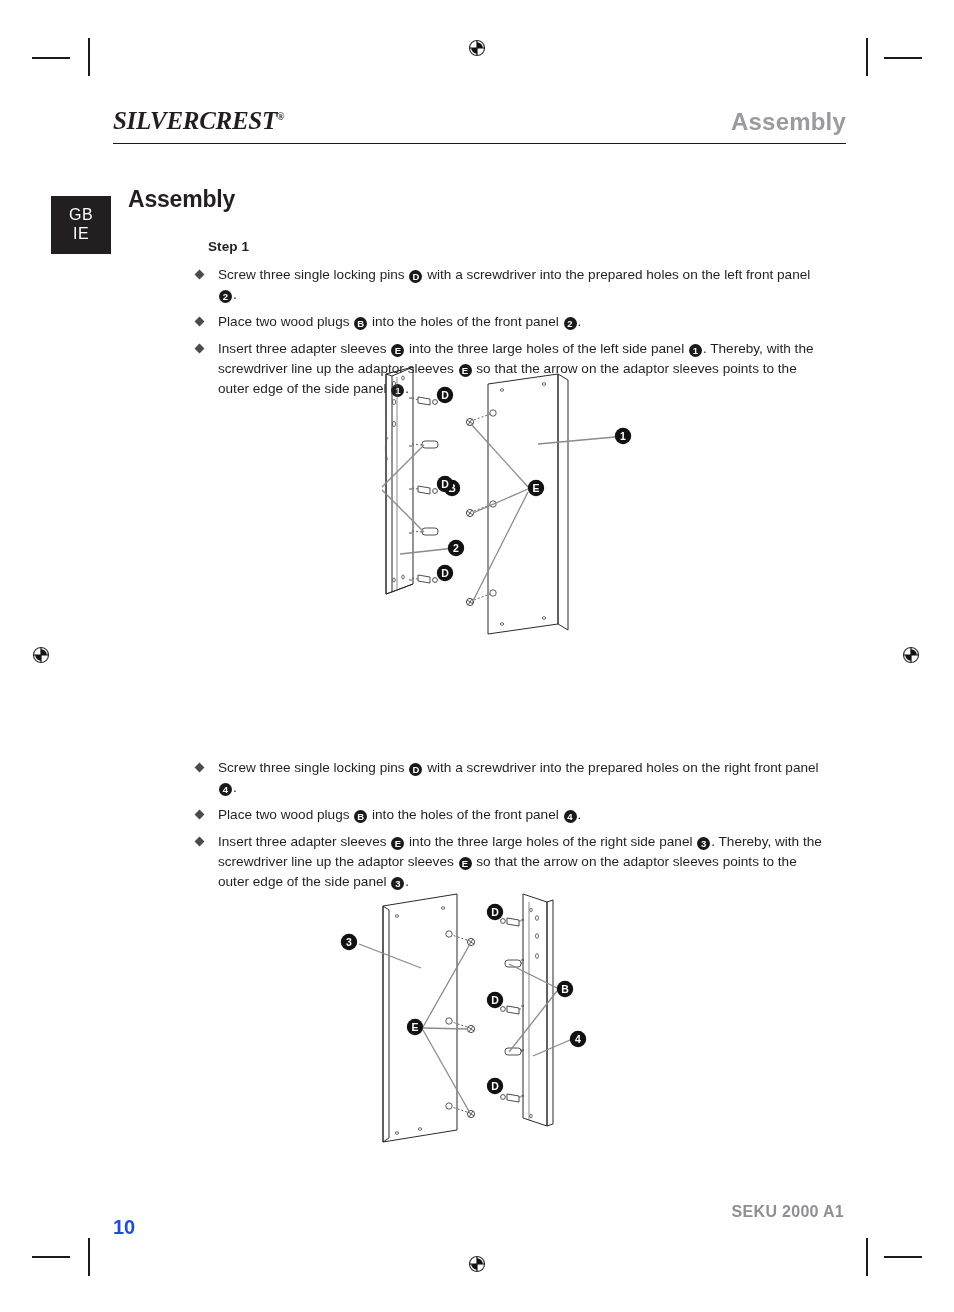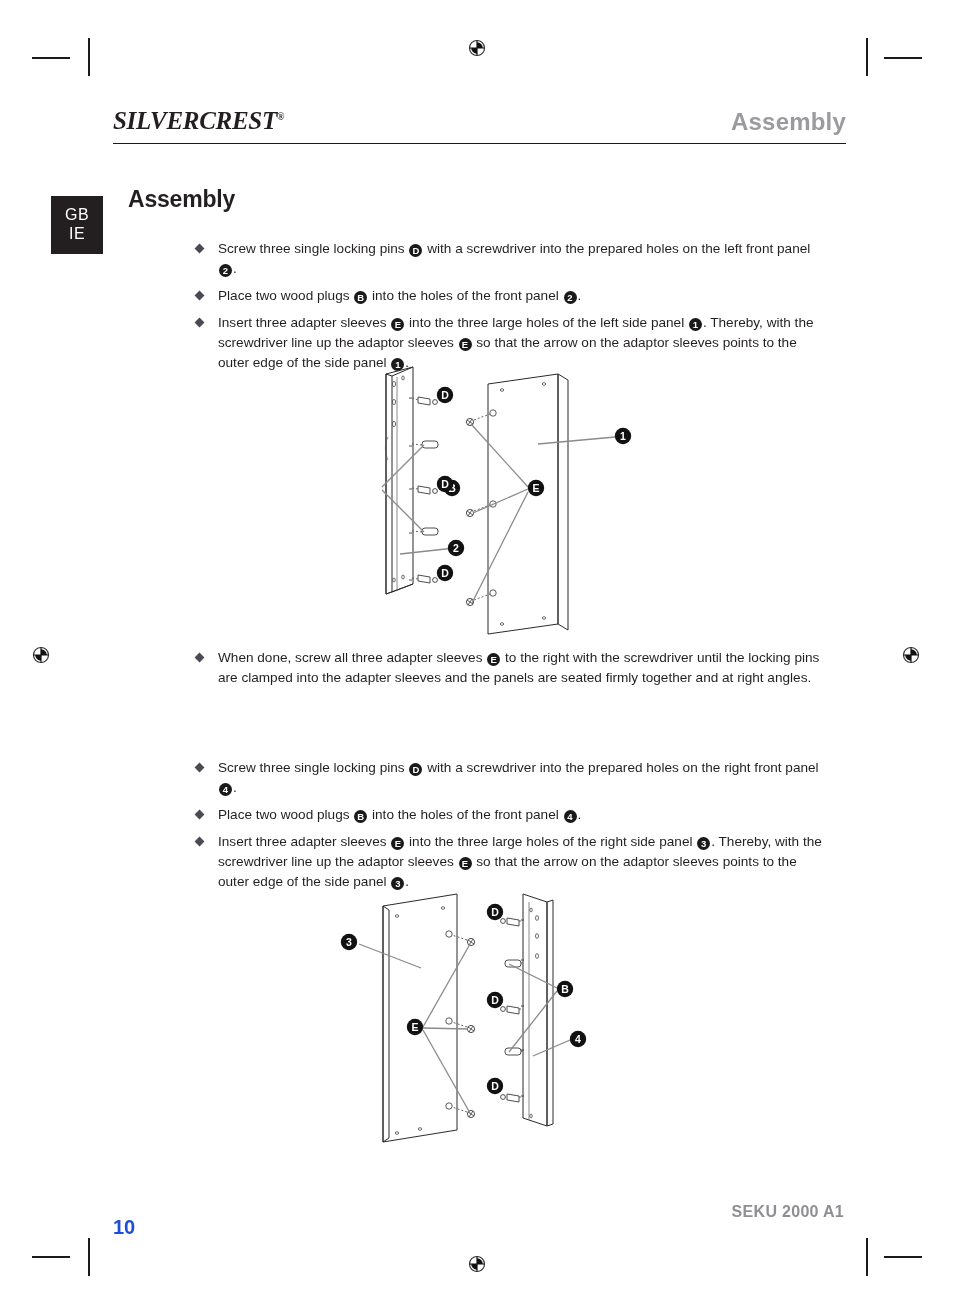--- a/index.html
+++ b/index.html
@@ -37,21 +37,21 @@
   .logo .reg-sym { font-size: 10px; vertical-align: super; font-style: normal; }
   .header-title {
     position: absolute; right: 0; bottom: 7px;
     font-size: 24px; font-weight: bold; color: #9a9a9f;
     letter-spacing: 0.2px;
   }
 
   
   .lang-tab {
     position: absolute; left: 51px; top: 196px;
-    width: 52px; height: 58px;
+    width: 60px; height: 58px;
     background: #231f20; color: #ffffff;
     display: flex; flex-direction: column;
     align-items: center; justify-content: center;
     font-size: 16px; line-height: 1.18; letter-spacing: 0.5px;
   }
 
   
   .content { position: absolute; left: 128px; top: 186px; width: 700px; }
 
   h1.section-title {
@@ -159,20 +159,21 @@
   </div>
 
   <div class="lang-tab">
     <span>GB</span>
     <span>IE</span>
   </div>
 
   <div class="content">
     <h1 class="section-title">Assembly</h1>
 
+    <div class="step-head">Step 1</div>
     <ul class="bullets" id="step1-list">
         <li><span class="dia"></span>Screw three single locking pins <span class="mk">D</span> with a screwdriver into the prepared holes on the left front panel <span class="mk">2</span>.</li>
         <li><span class="dia"></span>Place two wood plugs <span class="mk">B</span> into the holes of the front panel <span class="mk">2</span>.</li>
         <li><span class="dia"></span>Insert three adapter sleeves <span class="mk">E</span> into the three large holes of the left side panel <span class="mk">1</span>. Thereby, with the screwdriver line up the adaptor sleeves <span class="mk">E</span> so that the arrow on the adaptor sleeves points to the outer edge of the side panel <span class="mk">1</span>.</li>
       </ul>
   </div>
 
   <div class="figure" id="figure-1">
     <svg viewBox="0 0 330 295" xmlns="http://www.w3.org/2000/svg">
       <g fill="none" stroke="#2b2b2b" stroke-width="1" stroke-linejoin="round">
@@ -291,21 +292,20 @@
         <text x="293" y="78" fill="#fff" font-size="10.5" font-weight="bold" text-anchor="middle" font-family="Liberation Sans, sans-serif">1</text>
 
         <circle cx="126" cy="186" r="8.2" fill="#111"></circle>
         <text x="126" y="190" fill="#fff" font-size="10.5" font-weight="bold" text-anchor="middle" font-family="Liberation Sans, sans-serif">2</text>
       </g>
     </svg>
   </div>
 
   <div style="position:absolute; left:128px; top:648px; width:700px;">
     <ul class="bullets" id="step1-after-list">
-        <li><span class="dia"></span>When done, screw all three adapter sleeves <span class="mk">E</span> to the right with the screwdriver until the locking pins are clamped into the adapter sleeves and the panels are seated firmly together and at right angles.</li>
       </ul>
   </div>
 
   <div style="position:absolute; left:128px; top:758px; width:700px;">
     <ul class="bullets" id="step2-list">
         <li><span class="dia"></span>Screw three single locking pins <span class="mk">D</span> with a screwdriver into the prepared holes on the right front panel <span class="mk">4</span>.</li>
         <li><span class="dia"></span>Place two wood plugs <span class="mk">B</span> into the holes of the front panel <span class="mk">4</span>.</li>
         <li><span class="dia"></span>Insert three adapter sleeves <span class="mk">E</span> into the three large holes of the right side panel <span class="mk">3</span>. Thereby, with the screwdriver line up the adaptor sleeves <span class="mk">E</span> so that the arrow on the adaptor sleeves points to the outer edge of the side panel <span class="mk">3</span>.</li>
       </ul>
   </div>

